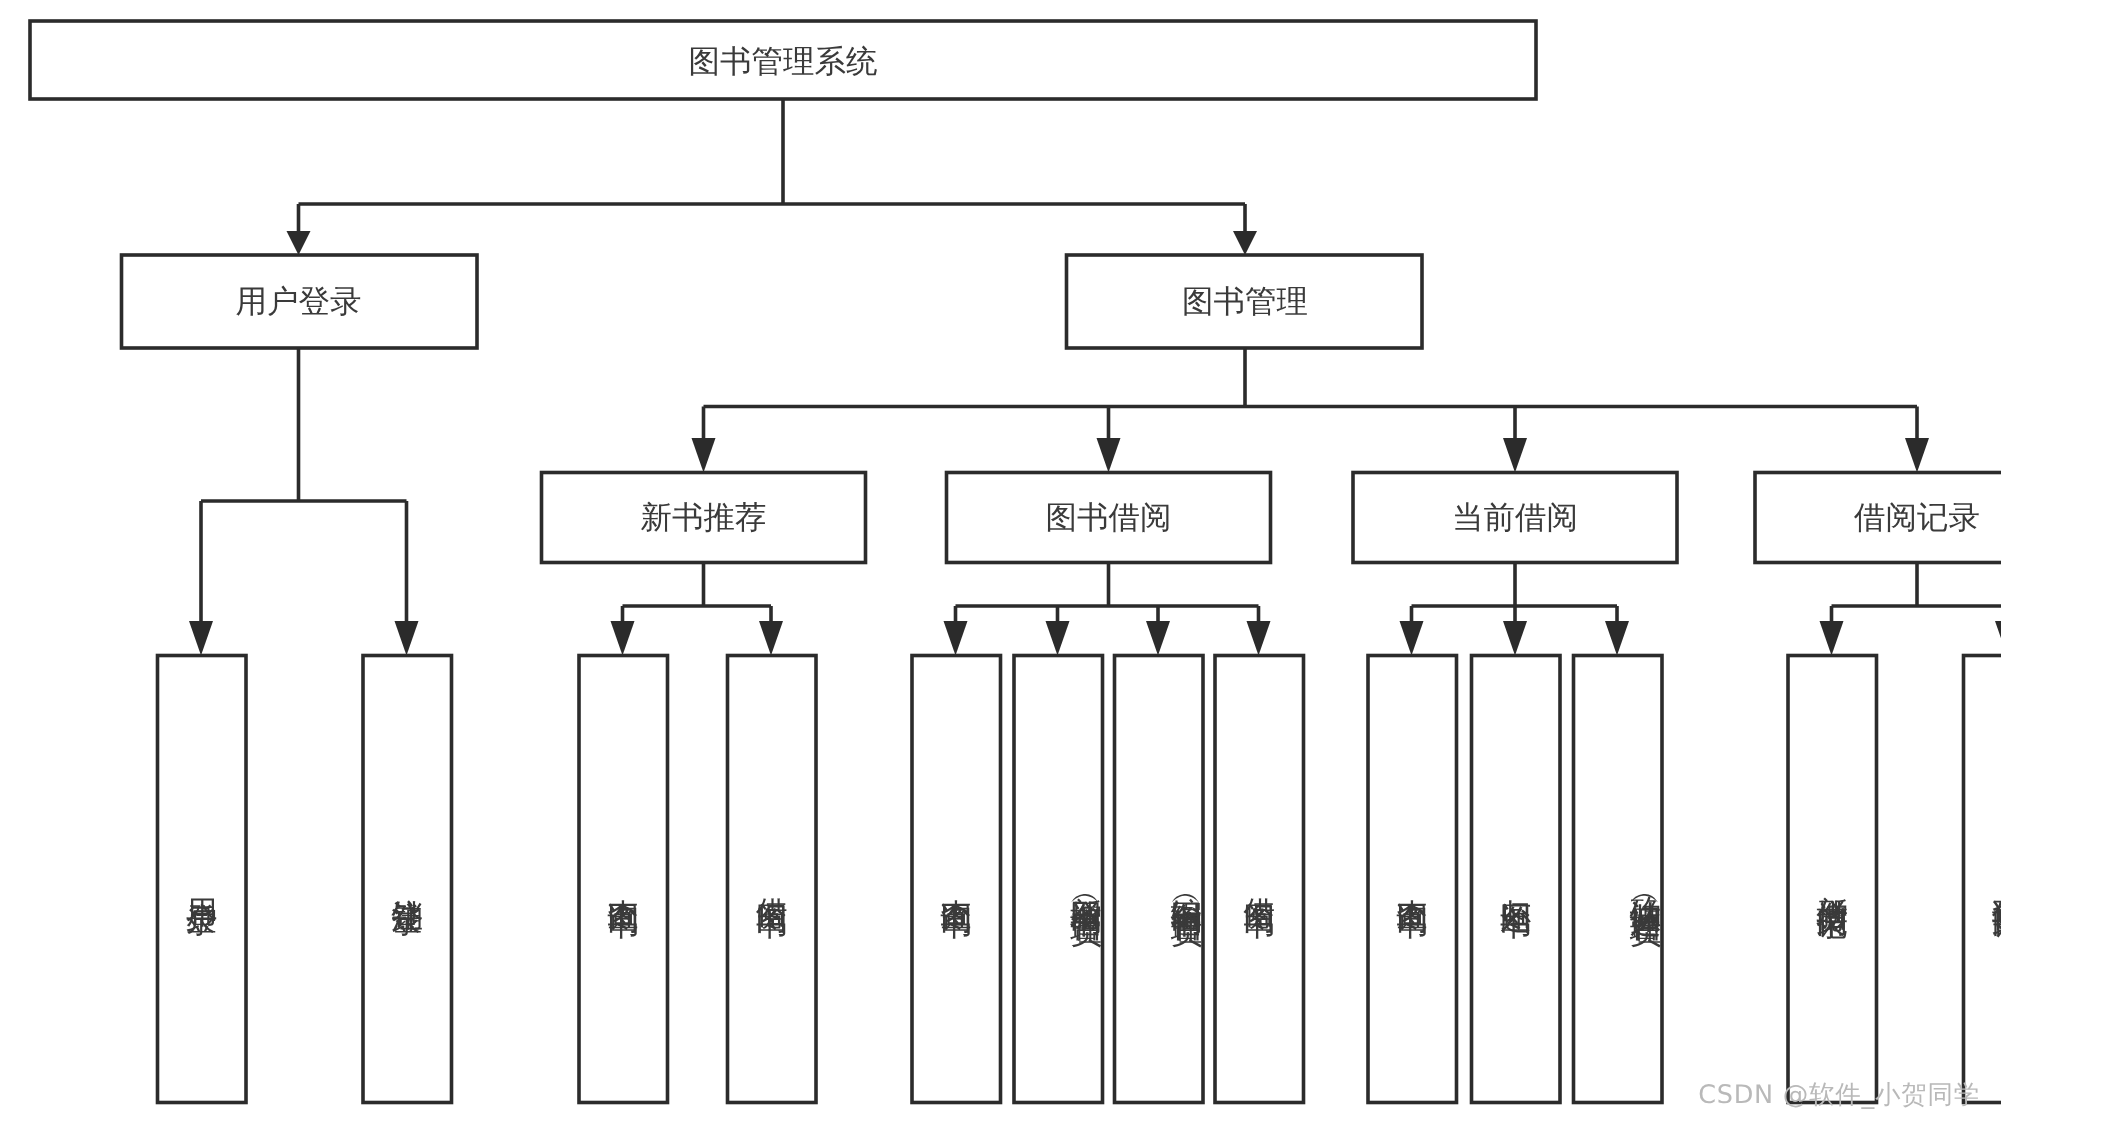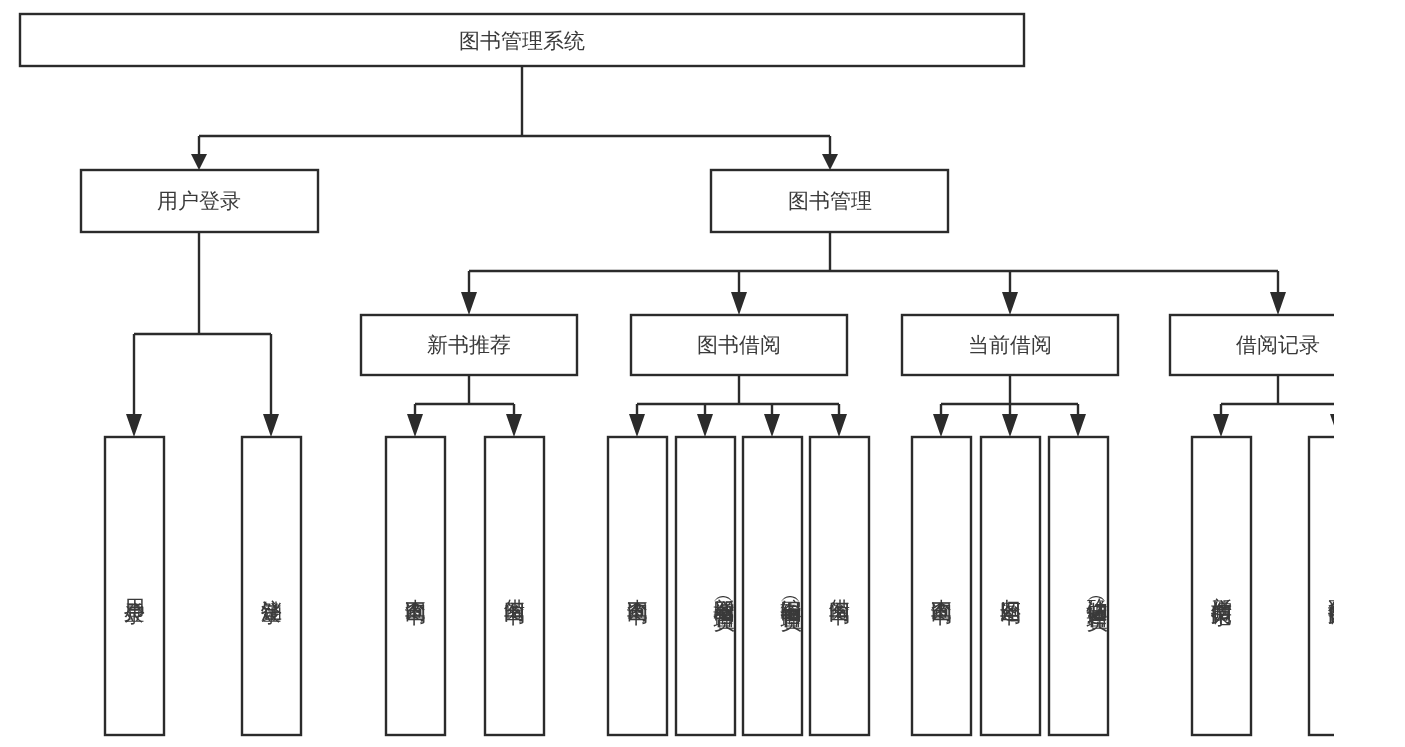--- a/index.html
+++ b/index.html
@@ -214,13 +214,14 @@
   <div class="leaf-label-wrap" style="left:608px; top:437px; width:59px; height:298px;">查询图书</div>
   <div class="leaf-label-wrap" style="left:676px; top:437px; width:59px; height:298px; align-items:flex-start; padding-top:8px; box-sizing:border-box;">新增图书（管理员）</div>
   <div class="leaf-label-wrap" style="left:743px; top:437px; width:59px; height:298px; align-items:flex-start; padding-top:8px; box-sizing:border-box;">编辑图书（管理员）</div>
   <div class="leaf-label-wrap" style="left:810px; top:437px; width:59px; height:298px;">借阅图书</div>
   <div class="leaf-label-wrap" style="left:912px; top:437px; width:59px; height:298px;">查询图书</div>
   <div class="leaf-label-wrap" style="left:981px; top:437px; width:59px; height:298px;">归还图书</div>
   <div class="leaf-label-wrap" style="left:1049px; top:437px; width:59px; height:298px; align-items:flex-start; padding-top:8px; box-sizing:border-box;">确认归还（管理员）</div>
   <div class="leaf-label-wrap" style="left:1192px; top:437px; width:59px; height:298px;">新增借阅记录</div>
   <div class="leaf-label-wrap" style="left:1309px; top:437px; width:59px; height:298px;">查询借阅记录</div>
 
+  <div class="watermark">CSDN @软件_小贺同学</div>
 </div>
 
 </body></html>

